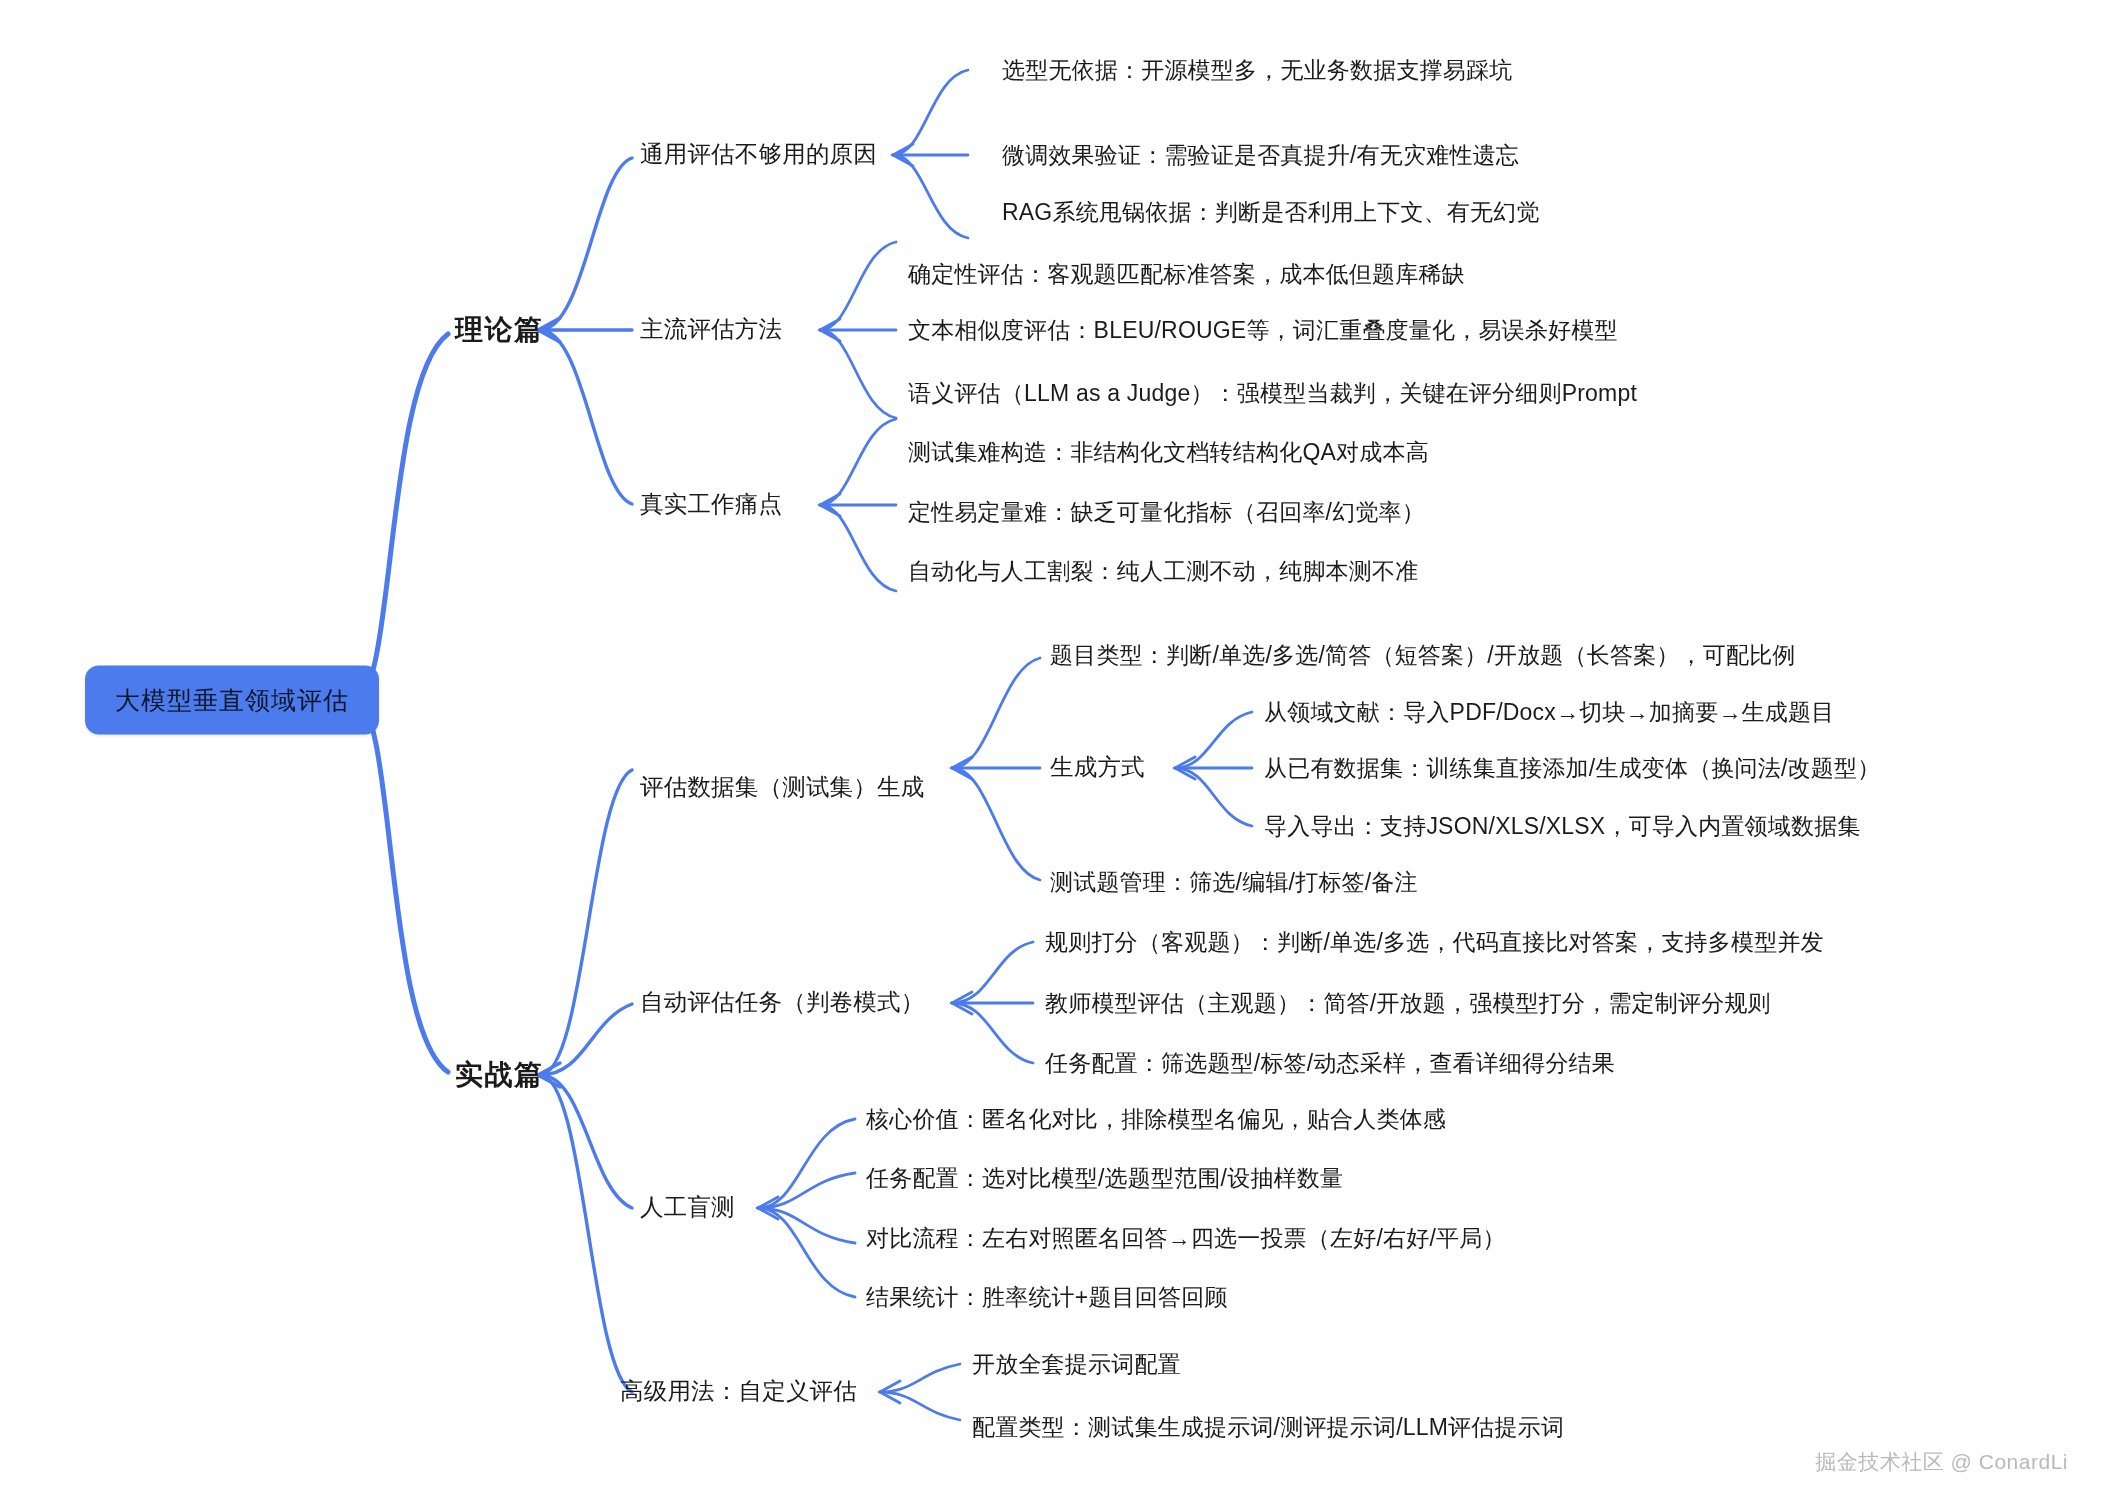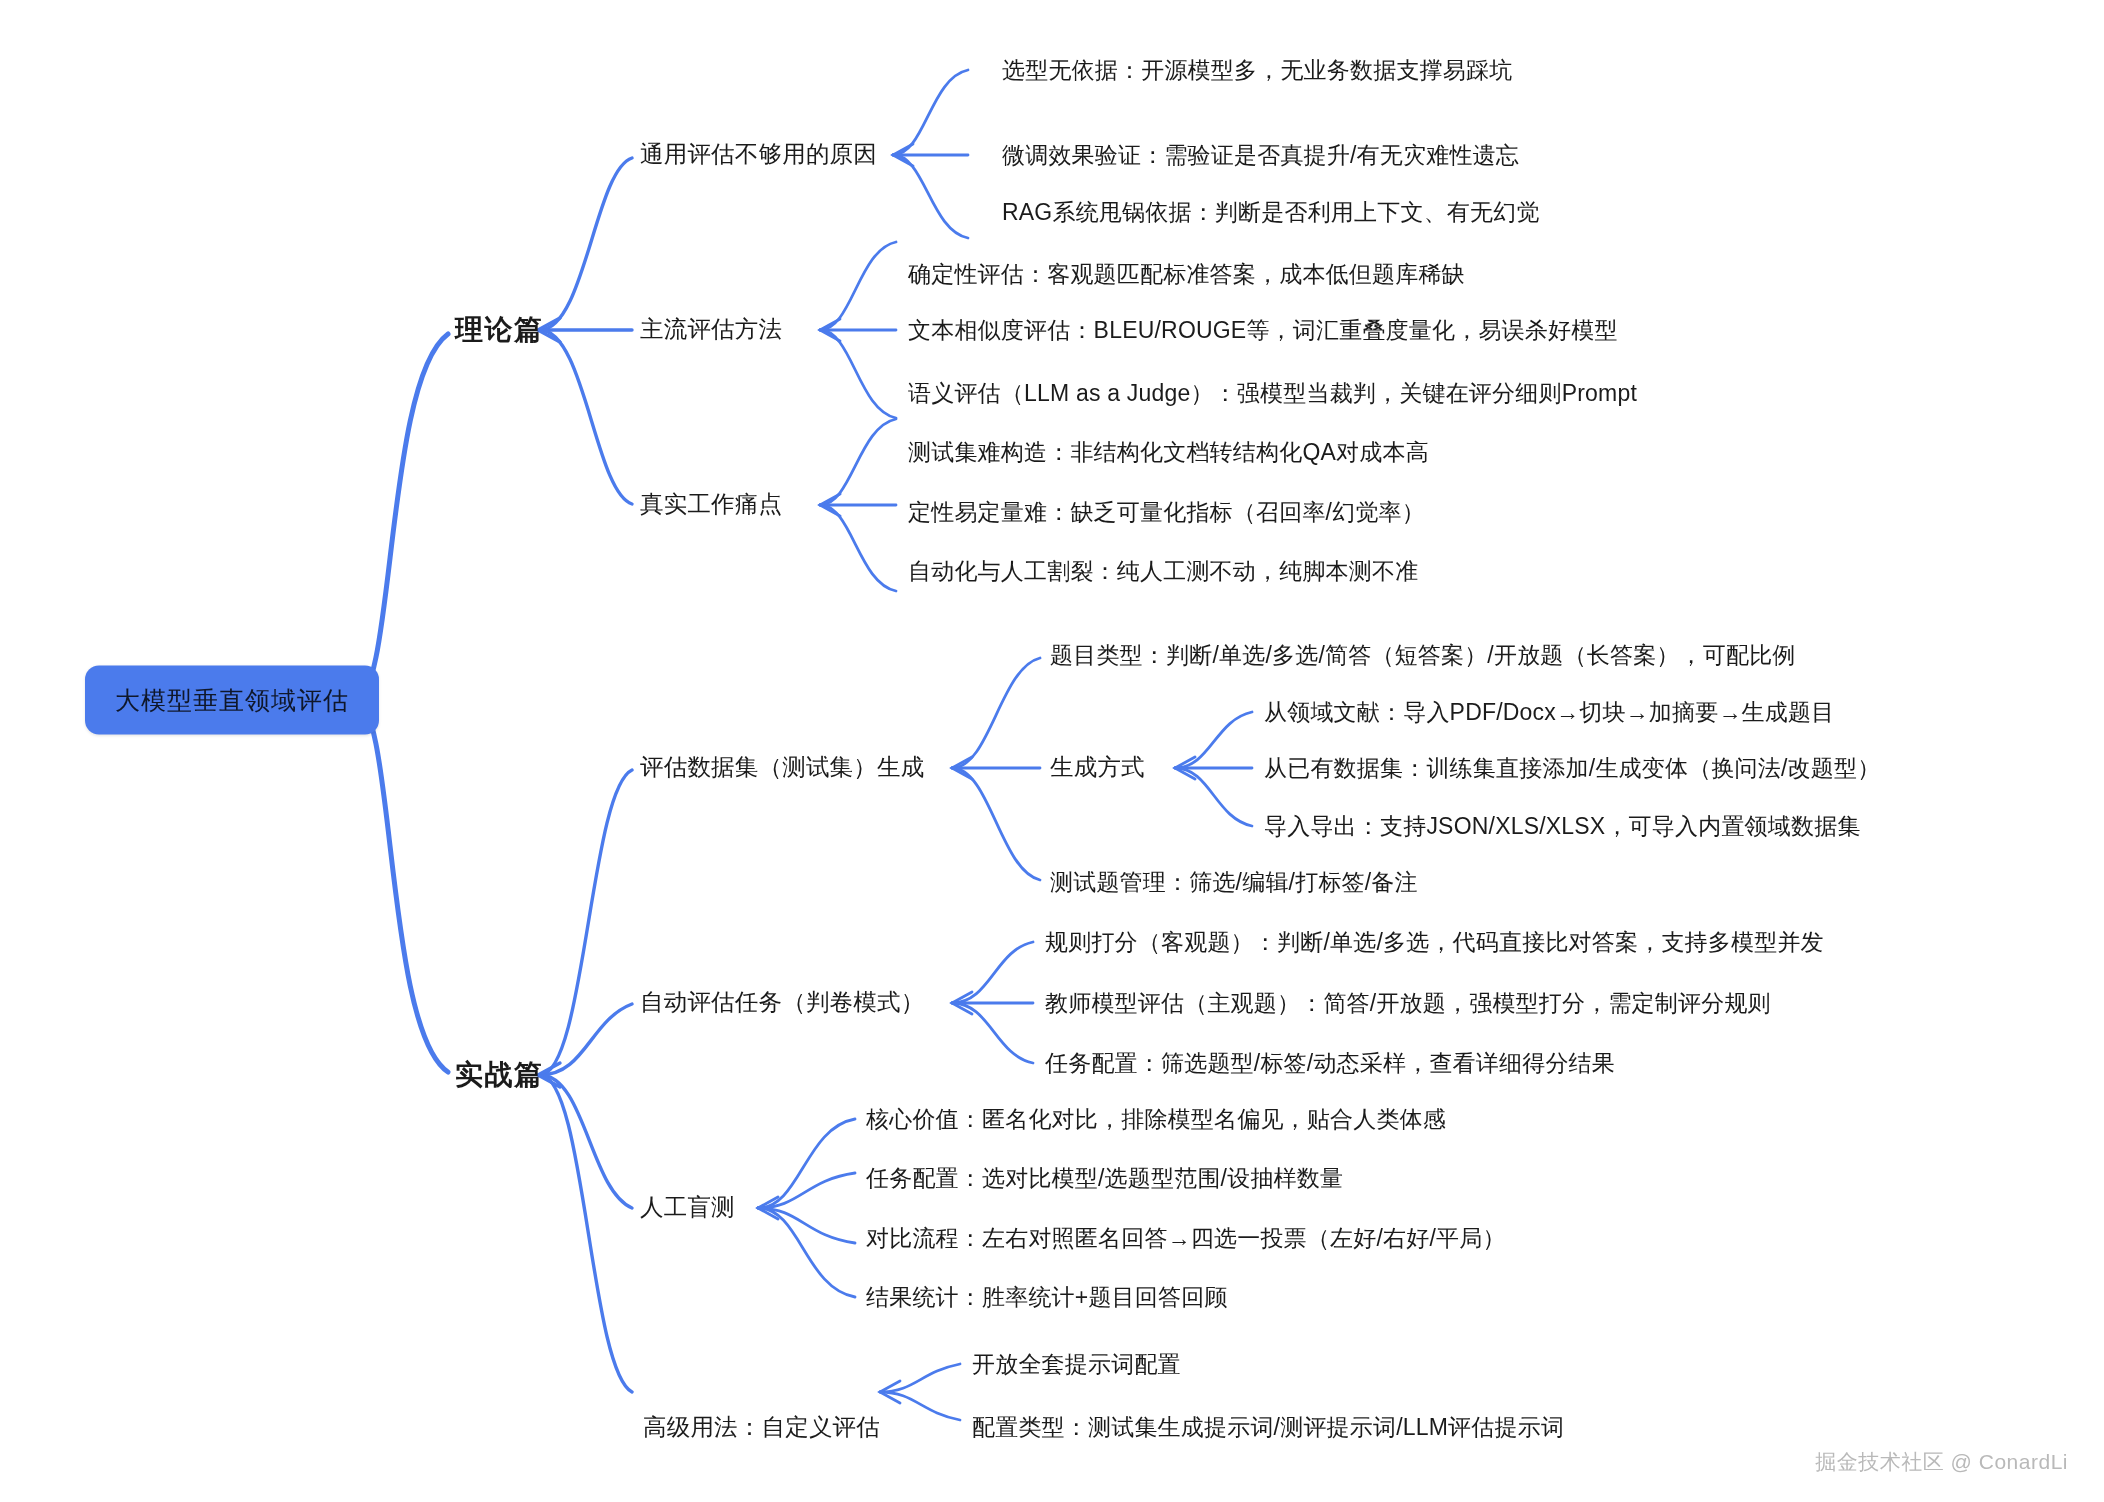--- a/index.html
+++ b/index.html
@@ -147,39 +147,39 @@
   <div class="node leaf" style="left:908px; top:330px;">文本相似度评估：BLEU/ROUGE等，词汇重叠度量化，易误杀好模型</div>
   <div class="node leaf" style="left:908px; top:393px;">语义评估（LLM as a Judge）：强模型当裁判，关键在评分细则Prompt</div>
 
   <div class="node topic" style="left:640px; top:505px;">真实工作痛点</div>
   <div class="node leaf" style="left:908px; top:452px;">测试集难构造：非结构化文档转结构化QA对成本高</div>
   <div class="node leaf" style="left:908px; top:512px;">定性易定量难：缺乏可量化指标（召回率/幻觉率）</div>
   <div class="node leaf" style="left:908px; top:571px;">自动化与人工割裂：纯人工测不动，纯脚本测不准</div>
 
   <div class="node branch" style="left:455px; top:1075px;">实战篇</div>
 
-  <div class="node topic" style="left:640px; top:768px;">评估数据集（测试集）生成</div>
+  <div class="node topic" style="left:640px; top:788px;">评估数据集（测试集）生成</div>
   <div class="node leaf" style="left:1050px; top:655px;">题目类型：判断/单选/多选/简答（短答案）/开放题（长答案），可配比例</div>
 
   <div class="node sub" style="left:1050px; top:768px;">生成方式</div>
   <div class="node leaf" style="left:1264px; top:712px;">从领域文献：导入PDF/Docx→切块→加摘要→生成题目</div>
   <div class="node leaf" style="left:1264px; top:768px;">从已有数据集：训练集直接添加/生成变体（换问法/改题型）</div>
   <div class="node leaf" style="left:1264px; top:826px;">导入导出：支持JSON/XLS/XLSX，可导入内置领域数据集</div>
 
   <div class="node leaf" style="left:1050px; top:882px;">测试题管理：筛选/编辑/打标签/备注</div>
 
   <div class="node topic" style="left:640px; top:1003px;">自动评估任务（判卷模式）</div>
   <div class="node leaf" style="left:1045px; top:1003px;">教师模型评估（主观题）：简答/开放题，强模型打分，需定制评分规则</div>
   <div class="node leaf" style="left:1045px; top:942px;">规则打分（客观题）：判断/单选/多选，代码直接比对答案，支持多模型并发</div>
   <div class="node leaf" style="left:1045px; top:1063px;">任务配置：筛选题型/标签/动态采样，查看详细得分结果</div>
 
   <div class="node topic" style="left:640px; top:1208px;">人工盲测</div>
   <div class="node leaf" style="left:866px; top:1119px;">核心价值：匿名化对比，排除模型名偏见，贴合人类体感</div>
   <div class="node leaf" style="left:866px; top:1178px;">任务配置：选对比模型/选题型范围/设抽样数量</div>
   <div class="node leaf" style="left:866px; top:1238px;">对比流程：左右对照匿名回答→四选一投票（左好/右好/平局）</div>
   <div class="node leaf" style="left:866px; top:1297px;">结果统计：胜率统计+题目回答回顾</div>
 
-  <div class="node topic" style="left:643px; top:1392px;margin-top:36px;">高级用法：自定义评估</div>
+  <div class="node topic" style="left:620px; top:1392px;">高级用法：自定义评估</div>
   <div class="node leaf" style="left:972px; top:1364px;">开放全套提示词配置</div>
   <div class="node leaf" style="left:972px; top:1427px;">配置类型：测试集生成提示词/测评提示词/LLM评估提示词</div>
 
   <div class="watermark">掘金技术社区 @ ConardLi</div>
 </div>
 
 </body></html>

